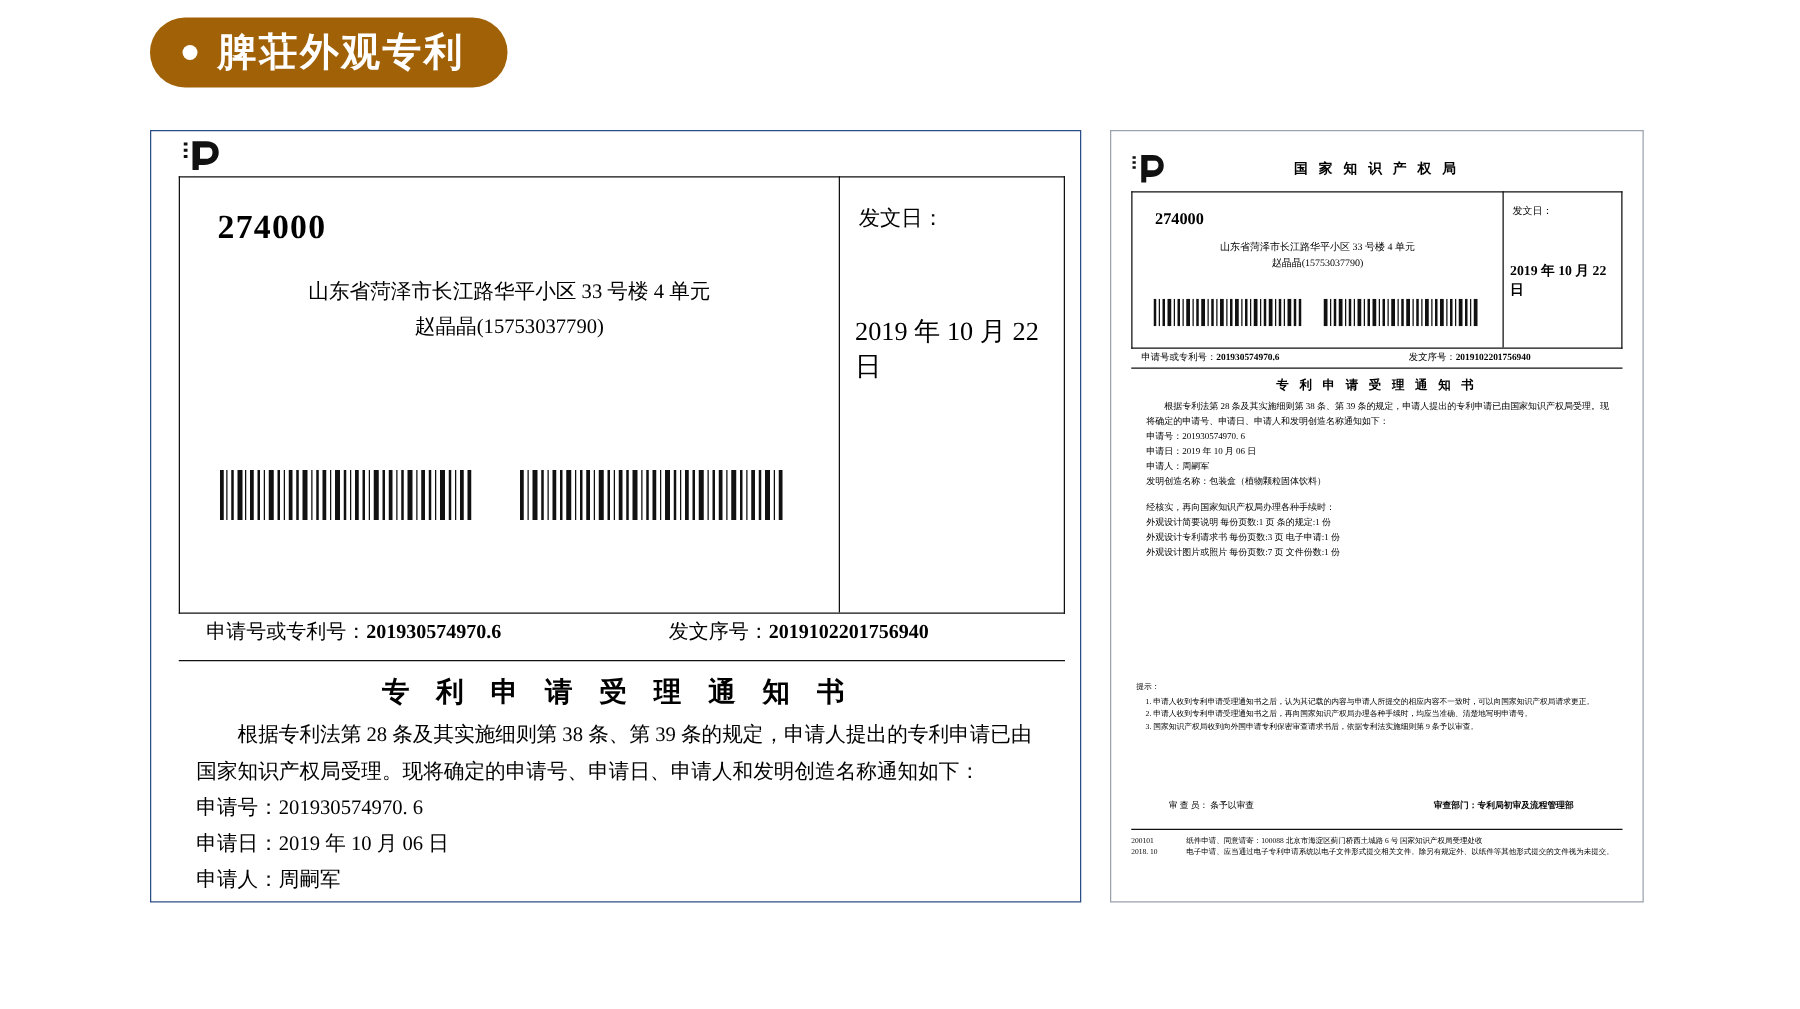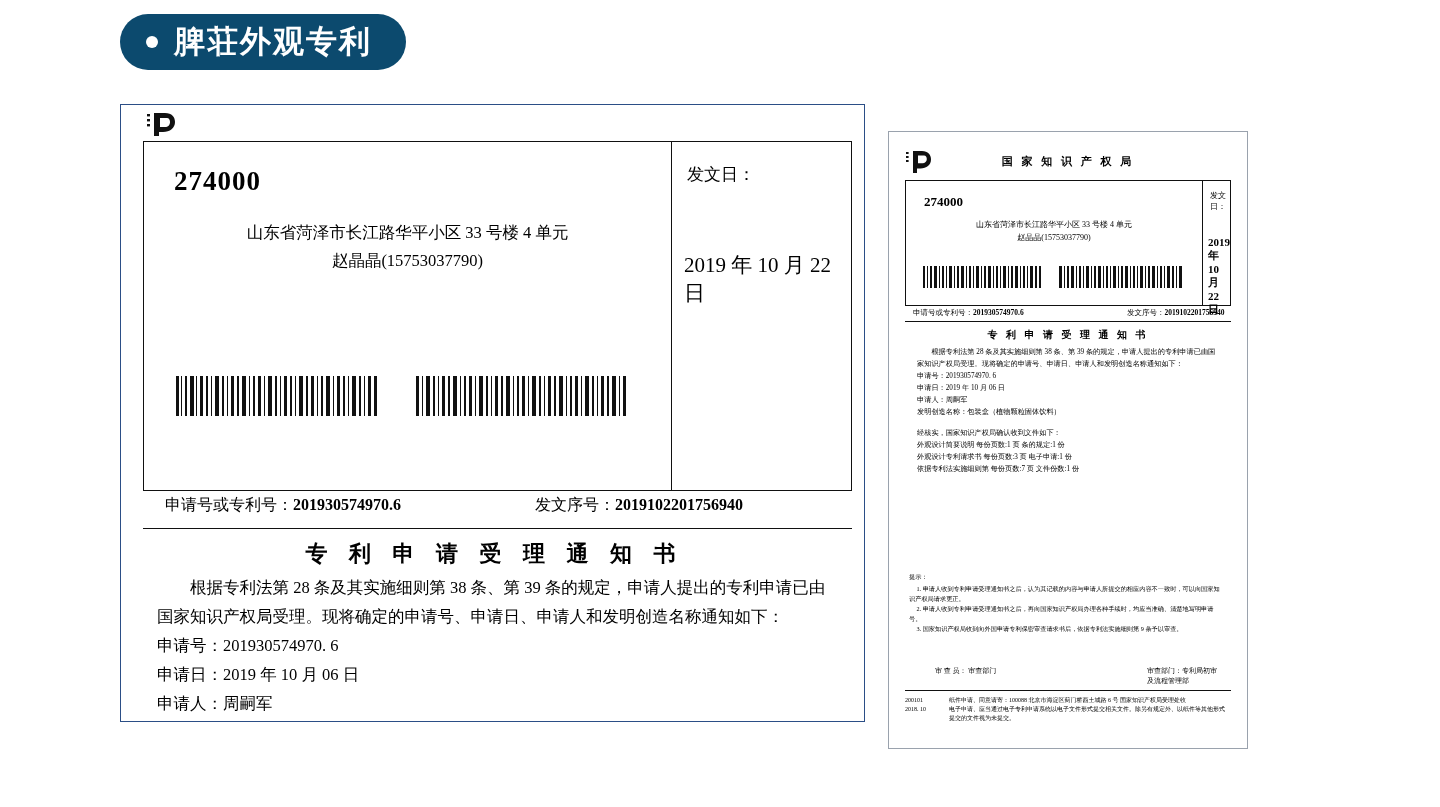--- a/index.html
+++ b/index.html
@@ -15,21 +15,21 @@
     overflow: hidden;
   }
 
   
   .title-pill {
     position: absolute;
     left: 120px;
     top: 14px;
     height: 56px;
     border-radius: 28px;
-    background: #0c4a6e;
+    background: #a16207;
     display: flex;
     align-items: center;
     padding: 0 34px 0 26px;
     box-sizing: border-box;
   }
   .title-dot {
     width: 12px;
     height: 12px;
     border-radius: 50%;
     background: #ffffff;
@@ -177,28 +177,27 @@
     line-height: 29px;
   }
   .dl-body p { margin: 0; }
   .dl-body .indent { text-indent: 2em; }
 
   
   .doc-right {
     position: absolute;
     left: 888px;
     top: 104px;
-    width: 360px;
+    width: 427px;
     height: 618px;
     background: #ffffff;
     border: 1px solid #9aa2ad;
     box-sizing: border-box;
     overflow: hidden;
     font-size: 7px;
-    margin-top: 27px;
   }
   .dr-inner {
     position: absolute;
     left: 16px;
     top: 10px;
     right: 16px;
     bottom: 8px;
   }
   .dr-logo {
     position: absolute;
@@ -305,21 +304,21 @@
   .dr-notes .n-title { margin-bottom: 2px; }
   .dr-notes .n-item { text-indent: 1.2em; }
 
   .dr-sign {
     position: absolute;
     left: 30px; right: 8px;
     top: 524px;
     font-size: 7px;
   }
   .dr-sign .left { position: absolute; left: 0; top: 0; }
-  .dr-sign .right { position: absolute; left: 212px; top: 0; }
+  .dr-sign .right { position: absolute; left: 212px; top: 0; font-weight: bold; }
 
   .dr-footrule {
     position: absolute;
     left: 0; right: 0; top: 548px;
     border-top: 1px solid #111;
   }
   .dr-foot {
     position: absolute;
     left: 0; right: 4px; top: 554px;
     font-size: 6px;
@@ -600,37 +599,37 @@
 
     <div class="dr-doctitle">专 利 申 请 受 理 通 知 书</div>
 
     <div class="dr-body">
       <p class="indent">根据专利法第 28 条及其实施细则第 38 条、第 39 条的规定，申请人提出的专利申请已由国家知识产权局受理。现将确定的申请号、申请日、申请人和发明创造名称通知如下：</p>
       <p>申请号：201930574970. 6</p>
       <p>申请日：2019 年 10 月 06 日</p>
       <p>申请人：周嗣军</p>
       <p>发明创造名称：包装盒（植物颗粒固体饮料）</p>
       <div class="gap"></div>
-      <p>经核实，国家知识产权局确认收到文件如下：</p>
+      <p>经核实，再向国家知识产权局办理各种手续时：</p>
       <p>外观设计简要说明 每份页数:1 页 条的规定:1 份</p>
       <p>外观设计专利请求书 每份页数:3 页 电子申请:1 份</p>
-      <p>依据专利法实施细则第 每份页数:7 页 文件份数:1 份</p>
+      <p>外观设计图片或照片 每份页数:7 页 文件份数:1 份</p>
     </div>
 
     <div class="dr-notes">
       <p class="n-title">提示：</p>
       <p class="n-item">1. 申请人收到专利申请受理通知书之后，认为其记载的内容与申请人所提交的相应内容不一致时，可以向国家知识产权局请求更正。</p>
       <p class="n-item">2. 申请人收到专利申请受理通知书之后，再向国家知识产权局办理各种手续时，均应当准确、清楚地写明申请号。</p>
       <p class="n-item">3. 国家知识产权局收到向外国申请专利保密审查请求书后，依据专利法实施细则第 9 条予以审查。</p>
     </div>
 
     <div class="dr-sign">
       <div class="left">
         <span>审 查 员：</span>
-        <span>审查部门</span>
+        <span>条予以审查</span>
       </div>
       <div class="right">
         <span>审查部门：</span><span>专利局初审及流程管理部</span>
       </div>
     </div>
 
     <div class="dr-footrule"></div>
 
     <div class="dr-foot">
       <div class="codes">

